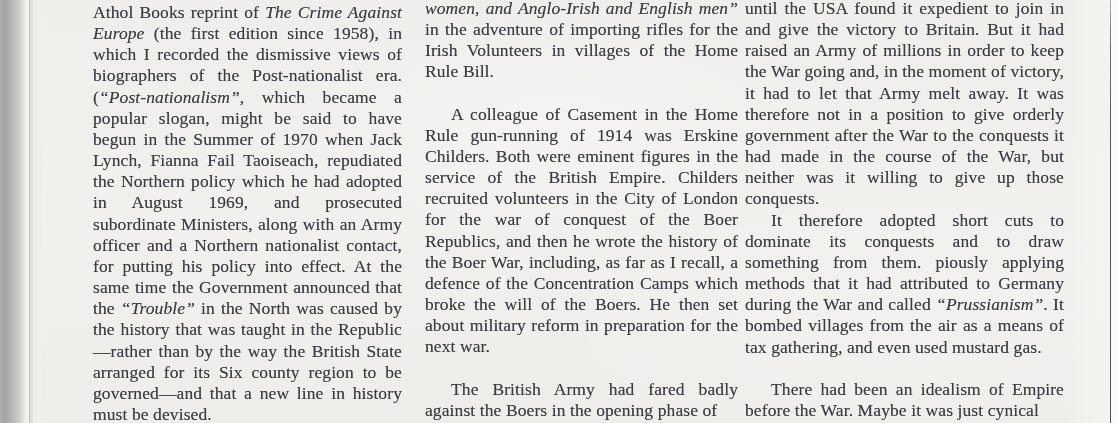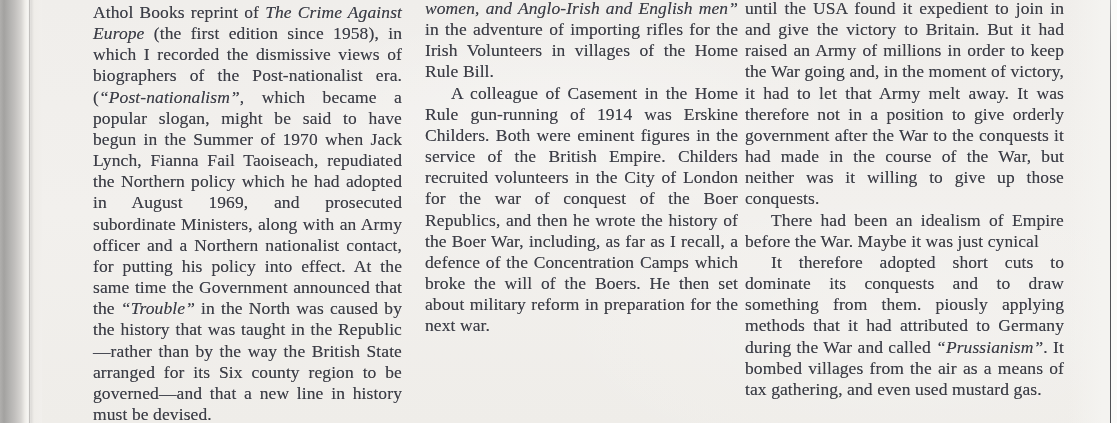--- a/index.html
+++ b/index.html
@@ -71,39 +71,40 @@
     text-shadow: 0 0 0.4px rgba(59,61,70,0.55);
   }
   .col-1 { left: 93px;  width: 309px; padding-top: 2px; }
   .col-2 { left: 425px; width: 313px; margin-top: -2px; }
   .col-3 { left: 745px; width: 319px; margin-top: -2px; }
 
   .col p {
     margin: 0;
   }
   .col p.indent { text-indent: 26px; }
-  .col p.gap    { }
+  .col p.gap    { margin-top: 21px; }
   .col em { font-style: italic; }
 </style>
 </head>
 <body>
 
 <div class="page-surface"></div>
 
 <div class="edge-left"></div>
 <div class="edge-left-crease"></div>
 
 <div class="col col-1">
     <p class=""><span>Athol Books reprint of </span><em>The Crime Against Europe</em><span> (the first edition since 1958), in which I recorded the dismissive views of biographers of the Post-nationalist era. (</span><em>“Post-nationalism”</em><span>, which became a popular slogan, might be said to have begun in the Summer of 1970 when Jack Lynch, Fianna Fail Taoiseach, repudiated the Northern policy which he had adopted in August 1969, and prosecuted subordinate Ministers, along with an Army officer and a Northern nationalist contact, for putting his policy into effect. At the same time the Government announced that the </span><em>“Trouble”</em><span> in the North was caused by the history that was taught in the Republic—rather than by the way the British State arranged for its Six county region to be governed—and that a new line in history must be devised.</span></p>
   </div>
 <div class="col col-2">
     <p class=""><em>women, and Anglo-Irish and English men”</em><span> in the adventure of importing rifles for the Irish Volunteers in villages of the Home Rule Bill.</span></p>
     <p class="indent gap"><span>A colleague of Casement in the Home Rule gun-running of 1914 was Erskine Childers. Both were eminent figures in the service of the British Empire. Childers recruited volunteers in the City of London for the war of conquest of the Boer Republics, and then he wrote the history of the Boer War, including, as far as I recall, a defence of the Concentration Camps which broke the will of the Boers. He then set about military reform in preparation for the next war.</span></p>
+    <p class="indent gap"><span>The British Army had fared badly against the Boers in the opening phase of</span></p>
   </div>
 <div class="col col-3">
     <p class=""><span>until the USA found it expedient to join in and give the victory to Britain. But it had raised an Army of millions in order to keep the War going and, in the moment of victory, it had to let that Army melt away. It was therefore not in a position to give orderly government after the War to the conquests it had made in the course of the War, but neither was it willing to give up those conquests.</span></p>
+    <p class="indent "><span>It therefore adopted short cuts to dominate its conquests and to draw something from them. piously applying methods that it had attributed to Germany during the War and called </span><em>“Prussianism”</em><span>. It bombed villages from the air as a means of tax gathering, and even used mustard gas.</span></p>
     <p class="indent gap"><span>There had been an idealism of Empire before the War. Maybe it was just cynical</span></p>
-    <p class="indent "><span>It therefore adopted short cuts to dominate its conquests and to draw something from them. piously applying methods that it had attributed to Germany during the War and called </span><em>“Prussianism”</em><span>. It bombed villages from the air as a means of tax gathering, and even used mustard gas.</span></p>
   </div>
 
 <div class="edge-right-fade"></div>
 <div class="edge-right-line"></div>
 <div class="edge-right-white"></div>
 
 </body></html>

